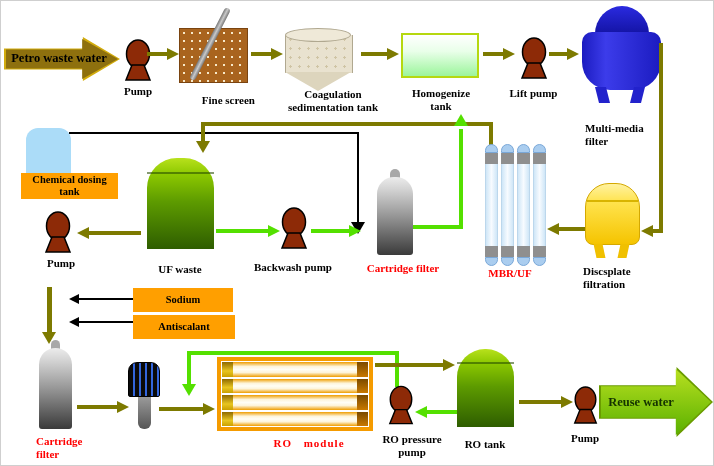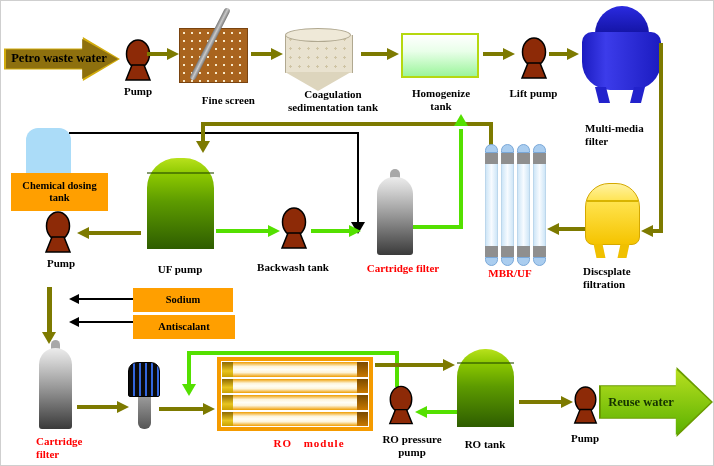--- a/index.html
+++ b/index.html
@@ -97,21 +97,21 @@
               background:linear-gradient(90deg,#1b1bc0,#3c3cea 30%,#1b1bc0);"></div>
   <div class="abs" style="left:596px;top:86px;width:11px;height:16px;background:#2222cc;transform:skewX(14deg);"></div>
   <div class="abs" style="left:631px;top:86px;width:11px;height:16px;background:#2222cc;transform:skewX(-14deg);"></div>
   <div class="lbl left" style="left:584px;top:91px;width:72px;margin-top:30px;">Multi-media filter</div>
 
   <div class="ln" style="left:658px;top:42px;width:4px;height:190px;"></div>
   <div class="ln" style="left:651px;top:228px;width:11px;height:4px;"></div>
   <div class="ah l" style="left:640px;top:224px;"></div>
 
   <div class="abs" style="left:25px;top:127px;width:45px;height:45px;background:#abdcf8;border-radius:12px 12px 0 0;"></div>
-  <div class="orangebox" style="left:10px;top:172px;width:97px;height:38px;">
+  <div class="orangebox" style="left:20px;top:172px;width:97px;height:26px;">
     <div class="lbl" style="position:static;width:92px;font-size:10.5px;">Chemical dosing tank</div>
   </div>
 
   <div class="ln blk" style="left:68px;top:131px;width:290px;height:2px;"></div>
   <div class="ln blk" style="left:356px;top:131px;width:2px;height:91px;"></div>
   <div class="ah d blk" style="left:350px;top:221px;"></div>
 
   <div class="ln" style="left:200px;top:121px;width:292px;height:4px;"></div>
   <div class="ln" style="left:488px;top:125px;width:4px;height:20px;"></div>
   <div class="ln" style="left:200px;top:125px;width:4px;height:16px;"></div>
@@ -121,32 +121,32 @@
     <ellipse cx="15" cy="15" rx="11.5" ry="14" fill="#8d2a07" stroke="#000" stroke-width="1.5"></ellipse>
     <path d="M9 26 L21 26 L27 41 L3 41 Z" fill="#8d2a07" stroke="#000" stroke-width="1.5"></path>
   </svg>
   <div class="lbl" style="left:30px;top:256px;width:60px;">Pump</div>
 
   <div class="ln" style="left:88px;top:230px;width:52px;height:4px;"></div>
   <div class="ah l" style="left:76px;top:226px;"></div>
 
   <div class="tank-green" style="left:146px;top:157px;width:67px;height:91px;"></div>
   <div class="abs" style="left:146px;top:171px;width:67px;height:2px;background:rgba(35,71,0,.55);"></div>
-  <div class="lbl" style="left:143px;top:262px;width:72px;">UF pump</div>
+  <div class="lbl" style="left:143px;top:262px;width:72px;">UF waste</div>
 
   <div class="ln grn" style="left:215px;top:228px;width:52px;height:4px;"></div>
   <div class="ah r grn" style="left:267px;top:224px;"></div>
   <div class="ln grn" style="left:310px;top:228px;width:38px;height:4px;"></div>
   <div class="ah r grn" style="left:348px;top:224px;"></div>
 
   <svg class="abs" style="left:278px;top:206px;" width="30" height="42" viewBox="0 0 30 42">
     <ellipse cx="15" cy="15" rx="11.5" ry="14" fill="#8d2a07" stroke="#000" stroke-width="1.5"></ellipse>
     <path d="M9 26 L21 26 L27 41 L3 41 Z" fill="#8d2a07" stroke="#000" stroke-width="1.5"></path>
   </svg>
-  <div class="lbl" style="left:242px;top:260px;width:100px;">Backwash tank</div>
+  <div class="lbl" style="left:242px;top:260px;width:100px;">Backwash pump</div>
 
   <div class="knob" style="left:389px;top:168px;width:10px;height:10px;"></div>
   <div class="cartridge" style="left:376px;top:176px;width:36px;height:78px;"></div>
   <div class="lbl red" style="left:356px;top:261px;width:92px;">Cartridge filter</div>
 
   <div class="ln grn" style="left:412px;top:224px;width:50px;height:4px;"></div>
   <div class="ln grn" style="left:458px;top:128px;width:4px;height:96px;"></div>
   <div class="ah u grn" style="left:453px;top:113px;"></div>
 
   <div class="mbr" style="left:484px;top:143px;width:62px;height:122px;">

